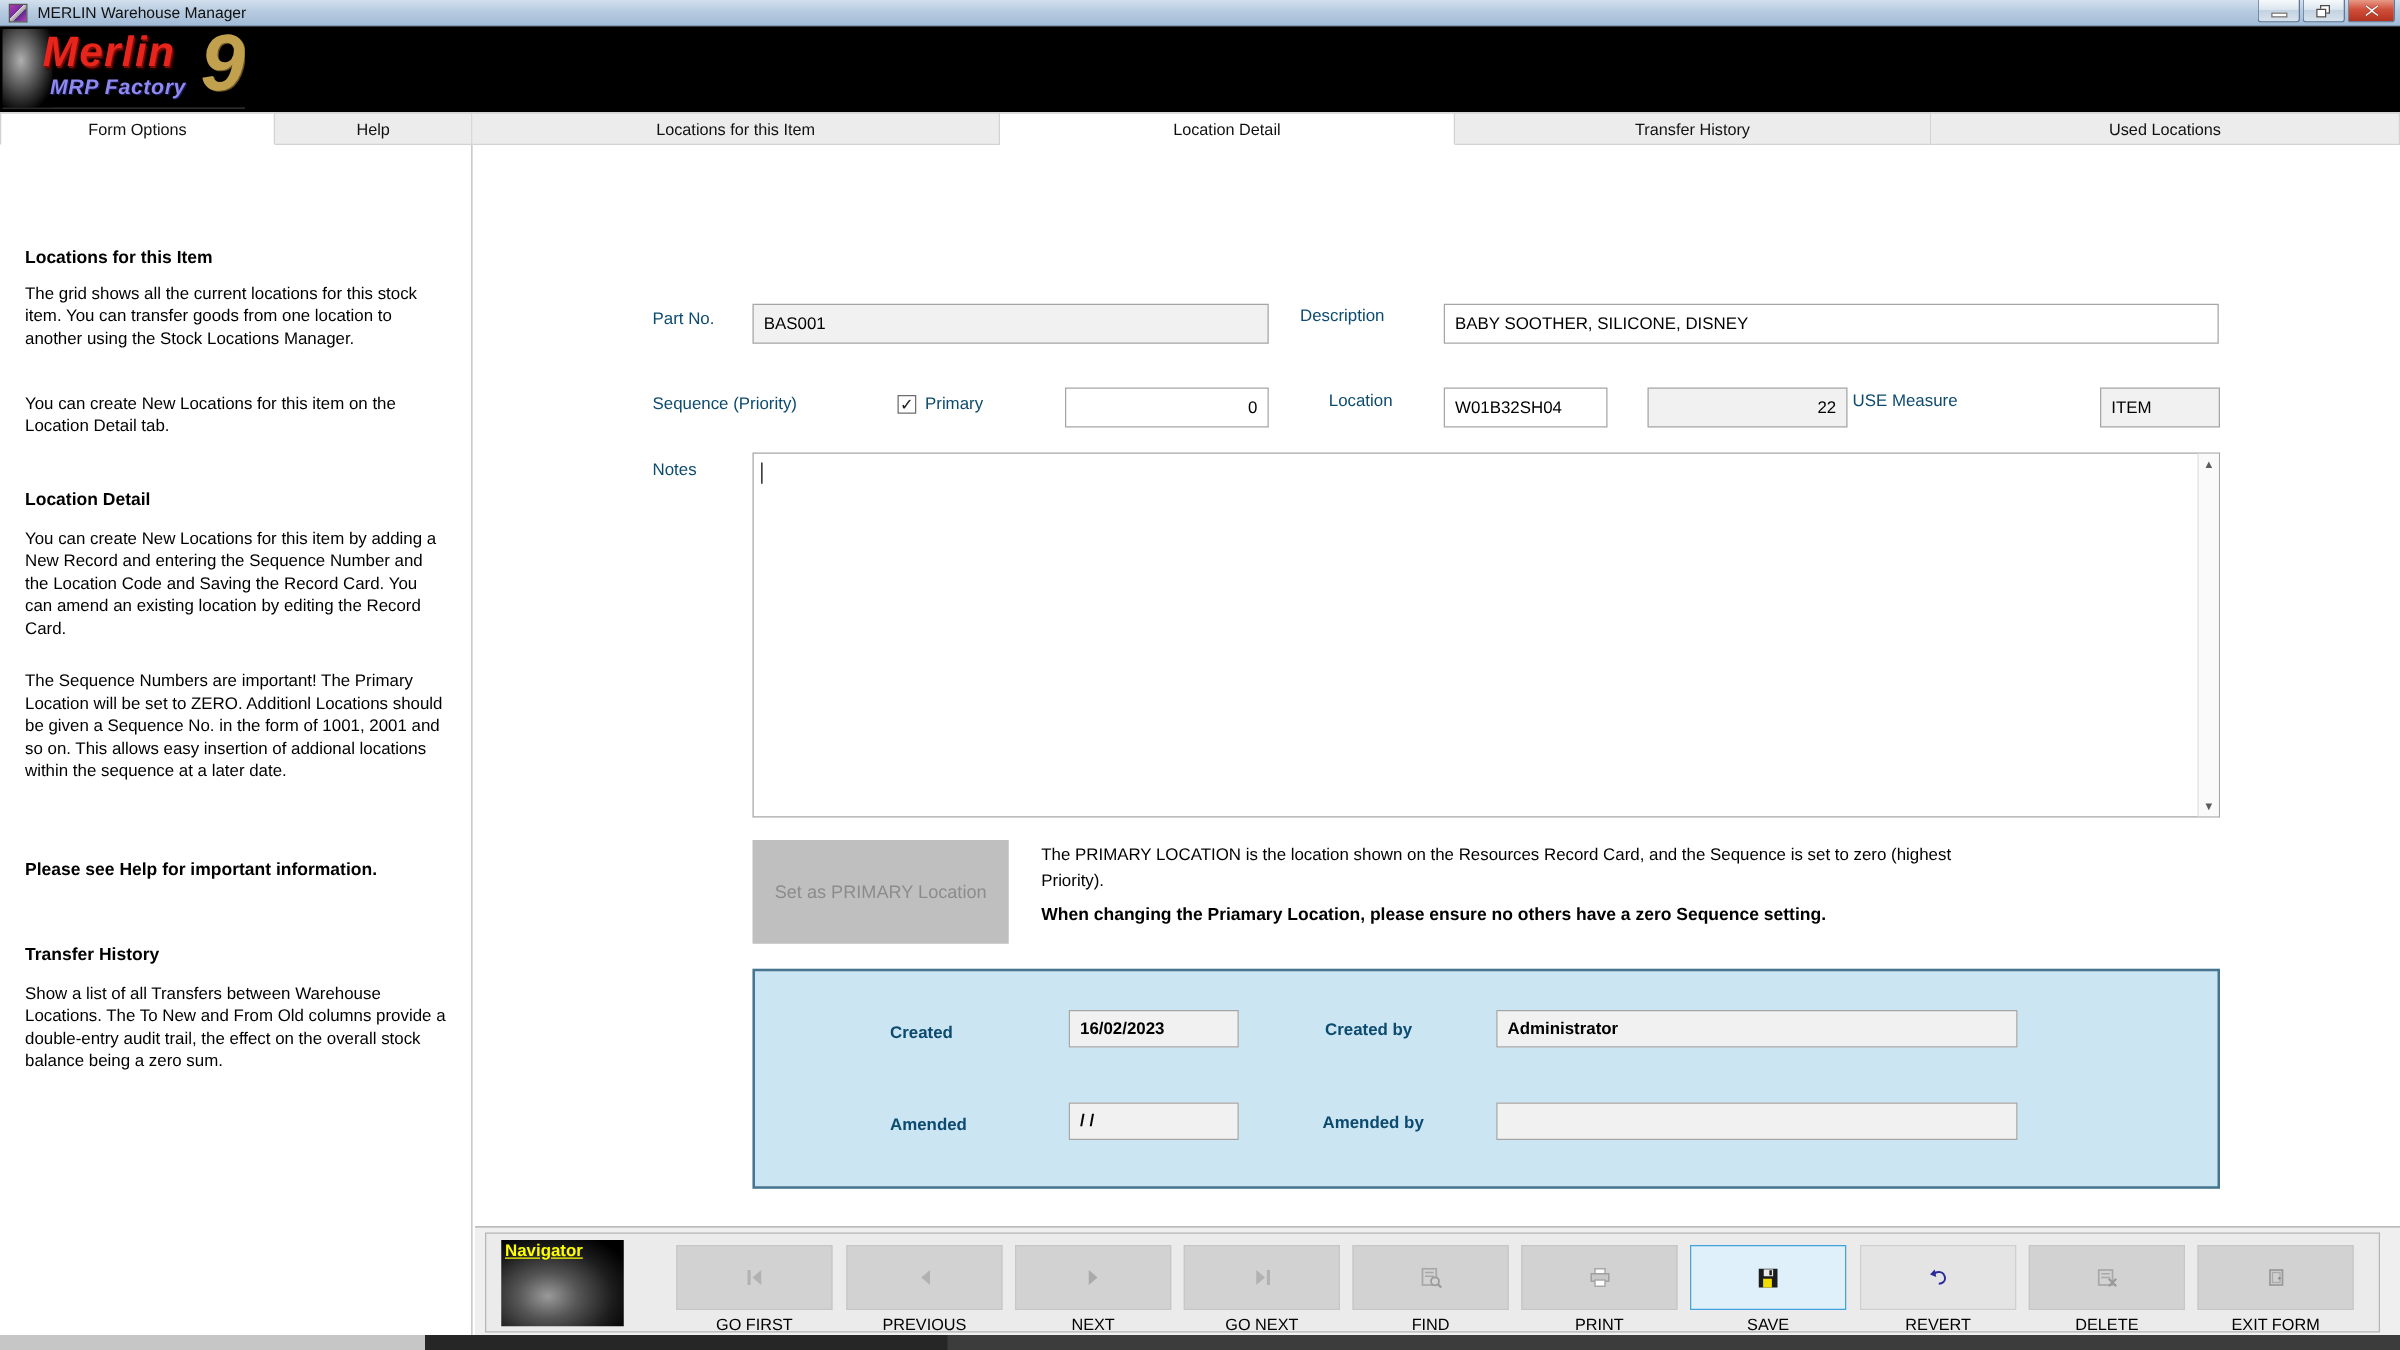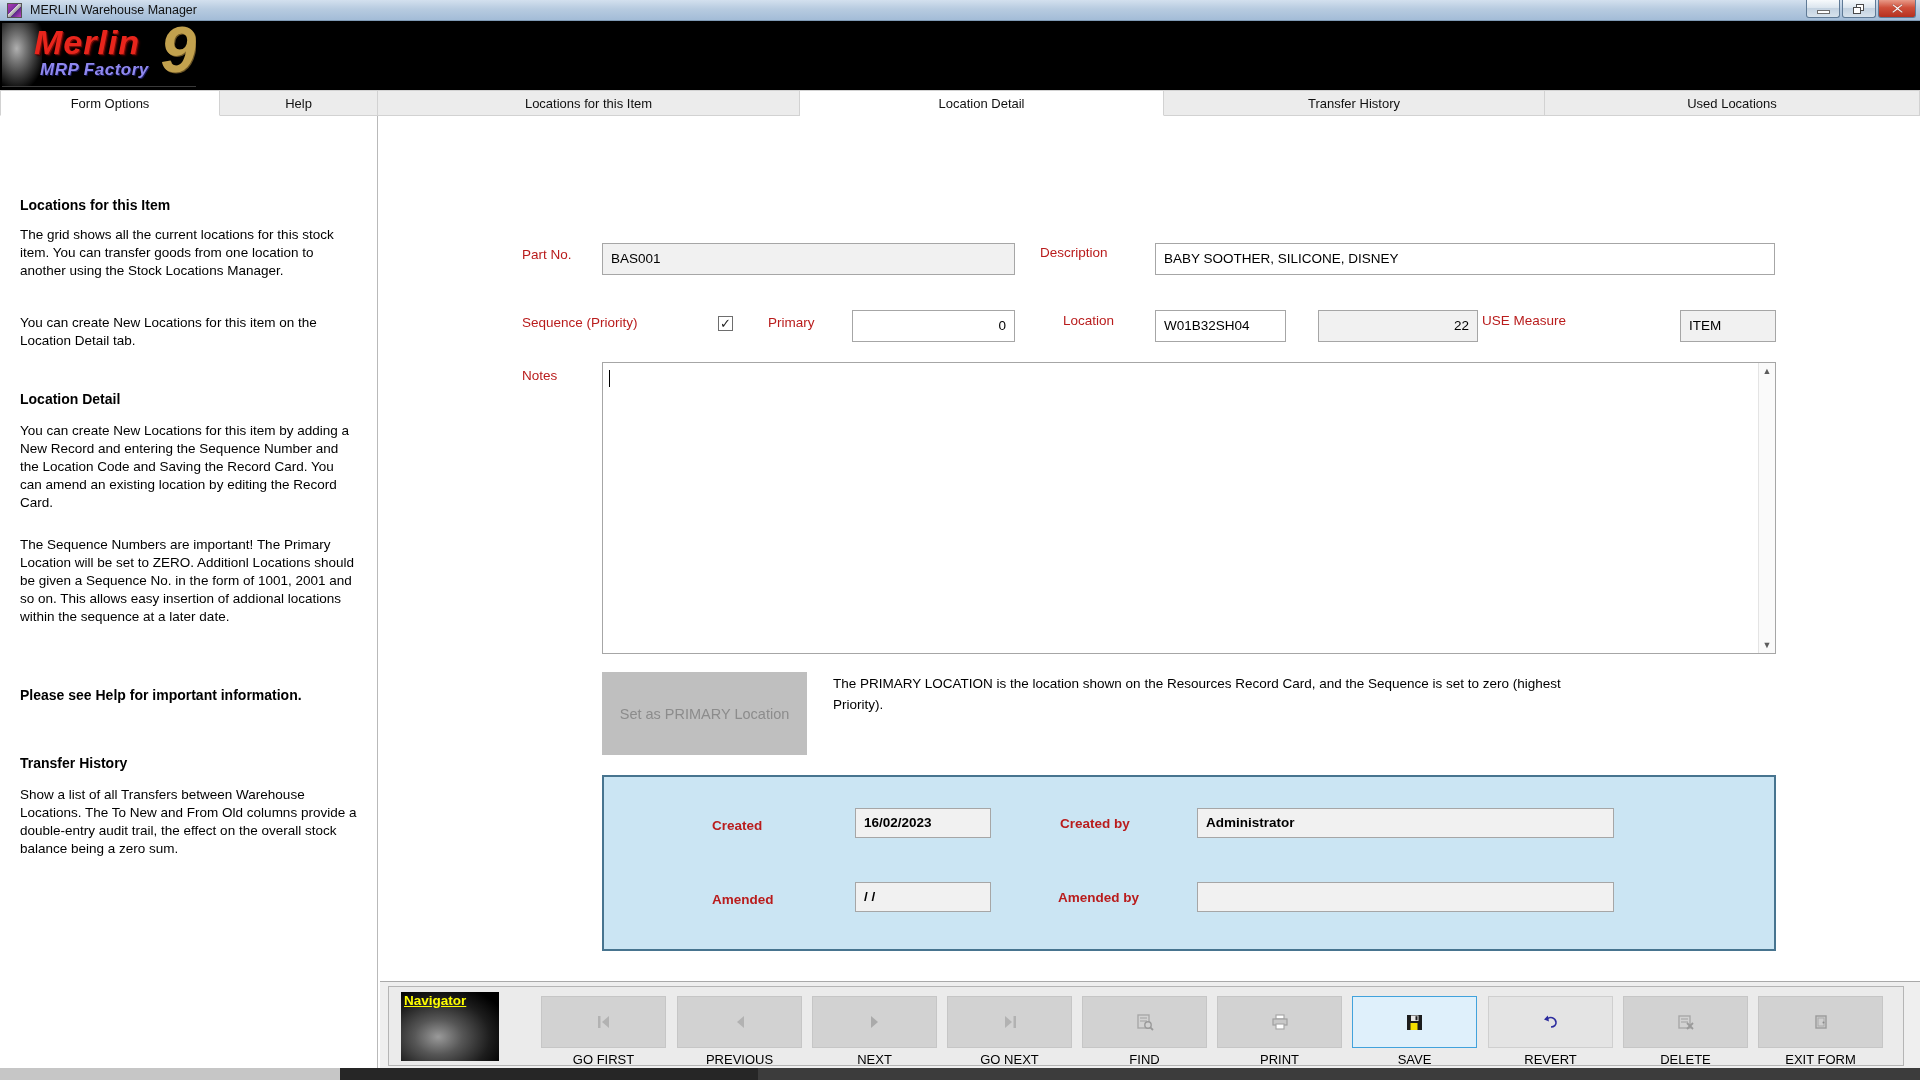--- a/index.html
+++ b/index.html
@@ -58,21 +58,21 @@
   .sb-p2 { margin-top:34px; }
   .sb-h2 { margin-top:40px; }
   .sb-p3 { margin-top:14px; }
   .sb-p4 { margin-top:24px; }
   .sb-note { margin-top:60px; font-weight:bold; font-size:14px; }
   .sb-h3 { margin-top:50px; }
   .sb-p5 { margin-top:14px; }
 
   
   .main { position:absolute; left:380px; top:116px; width:1540px; height:865px; background:#fff; }
-  .flabel { position:absolute; font-size:13.5px; color:#b91c1c; }
+  .flabel { position:absolute; font-size:13.5px; color:#0c4a6e; }
   .field { position:absolute; height:32px; border:1px solid #a6a6a6; background:#fff;
     font-size:13.5px; color:#000; line-height:30px; padding:0 8px; }
   .field.gray { background:#f1f1f1; }
   .field.num { text-align:right; }
   .notes-box { position:absolute; left:222px; top:246px; width:1174px; height:292px;
     border:1px solid #a6a6a6; background:#fff; }
   .caret { position:absolute; left:6px; top:7px; width:1px; height:17px; background:#000; }
   .vscroll { position:absolute; right:0; top:0; width:17px; height:100%; background:#fafafa;
     border-left:1px solid #e4e4e4; }
   .vscroll .arr { position:absolute; left:0; width:100%; text-align:center; font-size:9px; color:#5c5c5c; }
@@ -169,21 +169,21 @@
   <div class="main">
 
     <div class="flabel" style="left:142px; top:131px;">Part No.</div>
     <div class="field gray" style="left:222px; top:127px; width:413px;">BAS001</div>
 
     <div class="flabel" style="left:660px; top:129px;">Description</div>
     <div class="field" style="left:775px; top:127px; width:620px;">BABY SOOTHER, SILICONE, DISNEY</div>
 
     <div class="flabel" style="left:142px; top:199px;">Sequence (Priority)</div>
     <div class="checkbox" style="left:338px; top:200px;">✓</div>
-    <div class="flabel" style="left:360px; top:199px;margin-left:28px;">Primary</div>
+    <div class="flabel" style="left:360px; top:199px;">Primary</div>
     <div class="field num" style="left:472px; top:194px; width:163px;">0</div>
 
     <div class="flabel" style="left:683px; top:197px;">Location</div>
     <div class="field" style="left:775px; top:194px; width:131px;">W01B32SH04</div>
     <div class="field gray num" style="left:938px; top:194px; width:160px;">22</div>
 
     <div class="flabel" style="left:1102px; top:197px;">USE Measure</div>
     <div class="field gray" style="left:1300px; top:194px; width:96px;">ITEM</div>
 
     <div class="flabel" style="left:142px; top:252px;">Notes</div>
@@ -192,20 +192,21 @@
       <div class="caret"></div>
       <div class="vscroll">
         <div class="arr up">▲</div>
         <div class="arr down">▼</div>
       </div>
     </div>
 
     <button class="set-primary">Set as PRIMARY Location</button>
     <div class="prim-info">
       <div>The PRIMARY LOCATION is the location shown on the Resources Record Card, and the Sequence is set to zero (highest Priority).</div>
+      <div class="bold">When changing the Priamary Location, please ensure no others have a zero Sequence setting.</div>
     </div>
 
     <div class="audit-panel">
       <div class="flabel" style="left:108px; top:41px;">Created</div>
       <div class="afield" style="left:251px; top:31px; width:136px;">16/02/2023</div>
       <div class="flabel" style="left:456px; top:39px;">Created by</div>
       <div class="afield" style="left:593px; top:31px; width:417px;">Administrator</div>
       <div class="flabel" style="left:108px; top:115px;">Amended</div>
       <div class="afield" style="left:251px; top:105px; width:136px;">/  /</div>
       <div class="flabel" style="left:454px; top:113px;">Amended by</div>

